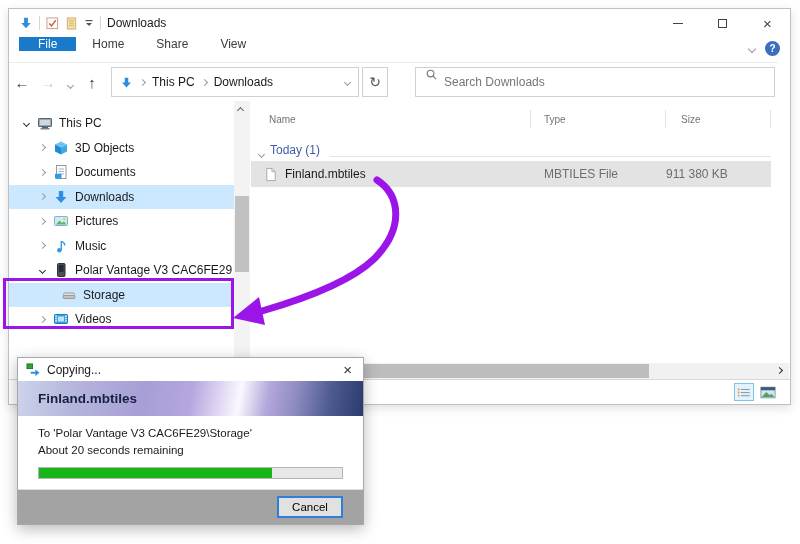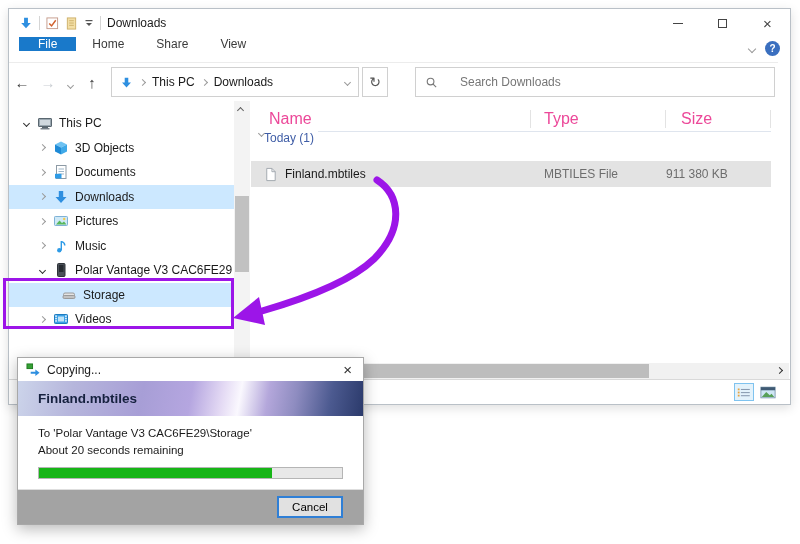--- a/index.html
+++ b/index.html
@@ -36,47 +36,47 @@
   .chv.d{transform:rotate(45deg);}
   .chv.u{transform:rotate(-135deg);}
   .chv.sm{width:5px;height:5px;}
   .chv.lite{border-color:#9a9a9a;}
   .chv.dark{border-color:#303030;}
   .addrbox{margin-left:6px;width:248px;height:30px;border:1px solid #d0d0d0;display:flex;align-items:center;
     gap:7px;padding:0 8px;font-size:12px;color:#1a1a1a;}
   .addr-flex{flex:1;}
   .refreshbox{margin-left:3px;width:26px;height:30px;border:1px solid #d0d0d0;display:flex;align-items:center;
     justify-content:center;font-size:14px;color:#555;}
-  .searchbox{margin-left:27px;width:360px;height:30px;border:1px solid #d0d0d0;display:flex;align-items:center;
-    padding:0 9px;gap:20px;}
+  .searchbox{margin-left:27px;width:360px;height:30px;border:1px solid #d0d0d0;display:flex;
+    padding:0 9px;gap:4px;}
   .searchbox input{border:none;outline:none;flex:1;font-size:12px;color:#767676;
     font-family:"Liberation Sans",sans-serif;background:transparent;}
   .searchbox input::placeholder{color:#767676;opacity:1;}
 
   
   .content{position:absolute;left:0;top:92px;right:0;height:262px;background:#fff;}
   .sidetree{position:absolute;left:0;top:0;width:225px;bottom:0;padding-top:10px;overflow:hidden;}
   .trow{height:24.5px;display:flex;align-items:center;gap:6px;font-size:12px;color:#1a1a1a;white-space:nowrap;}
   .trow.lvl0{padding-left:12px;}
   .trow.lvl1{padding-left:28px;}
   .trow.lvl2{padding-left:52px;}
   .trow.sel{background:#cce8ff;}
   .trow .chvbox{width:10px;display:flex;justify-content:center;}
   .ticon{width:16px;height:16px;flex:0 0 16px;}
   .vscroll{position:absolute;left:225px;top:0;width:16px;bottom:0;background:#f3f3f3;}
   .vscroll .arr{position:absolute;left:4px;top:7px;}
   .vscroll .thumb{position:absolute;left:1px;top:95px;width:14px;height:76px;background:#c1c1c1;}
 
   .mainpane{position:absolute;left:242px;top:0;right:0;bottom:0;padding-top:6px;}
-  .mhead{display:flex;height:24px;align-items:center;font-size:16px;color:#ec4899;}
+  .mhead{display:flex;height:24px;align-items:center;font-size:10px;color:#737373;}
   .hc{height:18px;display:flex;align-items:center;border-right:1px solid #e3e3e3;}
   .hc.c-name{width:280px;padding-left:18px;}
   .hc.c-type{width:135px;padding-left:13px;}
   .hc.c-size{width:105px;padding-left:15px;}
-  .grow{display:flex;align-items:flex-start;height:26px;gap:0;padding-left:8px;width:520px;}
+  .grow{display:flex;align-items:flex-end;height:26px;gap:6px;padding-left:8px;width:520px;}
   .grow .glabel{font-size:12px;color:#3f5da6;}
   .gline{flex:1;height:1px;background:#dfe5ee;margin-left:4px;}
   .frow{display:flex;align-items:center;height:26px;width:520px;margin-top:4px;background:#e3e3e3;font-size:12px;}
   .fcell-name{width:280px;display:flex;align-items:center;gap:7px;padding-left:12px;color:#1a1a1a;}
   .fcell-type{width:135px;padding-left:13px;color:#6d6d6d;}
   .fcell-size{width:105px;padding-right:0;text-align:left;color:#6d6d6d;}
 
   .hscroll{position:absolute;left:242px;top:354px;right:1px;height:16px;background:#f1f1f1;}
   .hscroll .thumb{position:absolute;left:8px;top:1px;width:390px;height:14px;background:#bdbdbd;}
   .hscroll .arr{position:absolute;right:7px;top:5px;}

